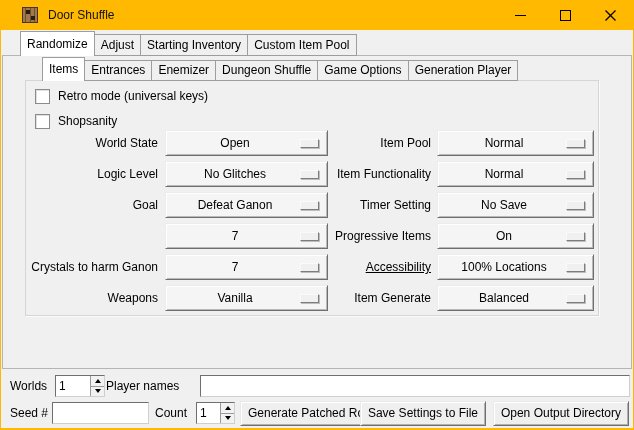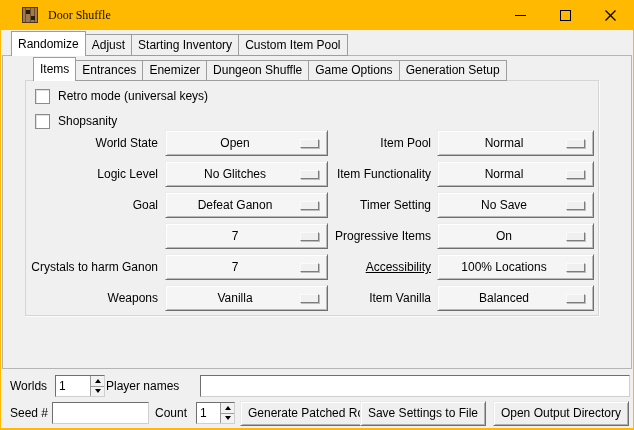--- a/index.html
+++ b/index.html
@@ -3,35 +3,35 @@
 <meta charset="utf-8">
 <style>
   html,body{margin:0;padding:0;background:#d7d7d7;font-family:"Liberation Sans",sans-serif;}
   .window{
     position:relative;width:632px;height:428px;margin:0 auto;
     background:#f0f0f0;box-sizing:content-box;
     border-left:1px solid #ffb900;border-right:1px solid #ffb900;border-bottom:2px solid #ffb900;
     font-size:12px;color:#000;overflow:hidden;
   }
   
-  .titlebar{position:absolute;left:0;top:0;width:100%;height:30px;background:#ffb900;font-family:Liberation Serif, serif;}
+  .titlebar{position:absolute;left:0;top:0;width:100%;height:30px;background:#ffb900;}
   .app-icon{position:absolute;left:21px;top:7px;width:16px;height:16px;}
   .title-text{position:absolute;left:47px;top:0;line-height:30px;color:#111;}
   .win-controls{position:absolute;right:0;top:0;height:30px;display:flex;}
   .win-btn{width:45px;height:30px;display:flex;align-items:center;justify-content:center;}
   .glyph-min{width:11px;height:1px;background:#000;}
   .glyph-max{width:9px;height:9px;border:1px solid #000;background:transparent;}
   
   .tabs{position:absolute;display:flex;align-items:flex-end;z-index:3;}
   .tabs-main{left:2px;top:31px;height:25px;}
   .tabs-sub{left:24px;top:57px;height:24px;justify-content:center;}
   .tab{box-sizing:border-box;background:#f0f0f0;border:1px solid #9d9d9d;
        padding:0 6px;height:22px;line-height:20px;margin-left:-1px;white-space:nowrap;cursor:default;}
   .tabs-sub .tab{height:21px;line-height:19px;}
-  .tab:first-child{margin-left:8px;}
+  .tab:first-child{margin-left:17px;}
   .tab.active{background:#ffffff;border-bottom:none;height:25px;line-height:24px;z-index:4;position:relative;}
   .tabs-sub .tab.active{height:24px;line-height:23px;}
   
   .pane-outer{position:absolute;left:1px;top:55px;width:628px;height:312px;
               border:1px solid #b5b5b5;background:#f0f0f0;z-index:1;}
   .frame-items{position:absolute;left:24px;top:80px;width:572px;height:234px;
                border:1px solid #d5d5d5;box-shadow:1px 1px 0 #fbfbfb;background:#f0f0f0;z-index:2;}
   
   .cbrow{position:absolute;left:34px;height:16px;display:flex;align-items:center;z-index:3;}
   .cb{width:13px;height:13px;background:#fff;border:1px solid #8b8b8b;
@@ -108,21 +108,21 @@
     <div class="tab">Starting Inventory</div>
     <div class="tab">Custom Item Pool</div>
   </div>
 
   <div class="tabs tabs-sub">
     <div class="tab active">Items</div>
     <div class="tab">Entrances</div>
     <div class="tab">Enemizer</div>
     <div class="tab">Dungeon Shuffle</div>
     <div class="tab">Game Options</div>
-    <div class="tab">Generation Setup</div>
+    <div class="tab">Generation Player</div>
   </div>
 
   <div class="frame-items"></div>
 
   <div class="cbrow" style="top:88px;">
     <span class="cb"></span>
     <span>Retro mode (universal keys)</span>
   </div>
   <div class="cbrow" style="top:113px;">
     <span class="cb"></span>
@@ -187,21 +187,21 @@
     <span class="oval">On</span>
     <span class="oind"></span>
   </div>
 
   <div class="flabel rcol" style="top:254px;text-decoration:underline;">Accessibility</div>
   <div class="omenu rcol" style="top:254px;">
     <span class="oval">100% Locations</span>
     <span class="oind"></span>
   </div>
 
-  <div class="flabel rcol" style="top:285px;">Item Vanilla</div>
+  <div class="flabel rcol" style="top:285px;">Item Generate</div>
   <div class="omenu rcol" style="top:285px;">
     <span class="oval">Balanced</span>
     <span class="oind"></span>
   </div>
 
   <div class="blabel" style="left:9px;top:375px;">Worlds</div>
   <div class="spin" style="left:54px;top:375px;width:50px;">
     <div class="sval">1</div>
     <div class="arrows">
       <div class="acell up">

